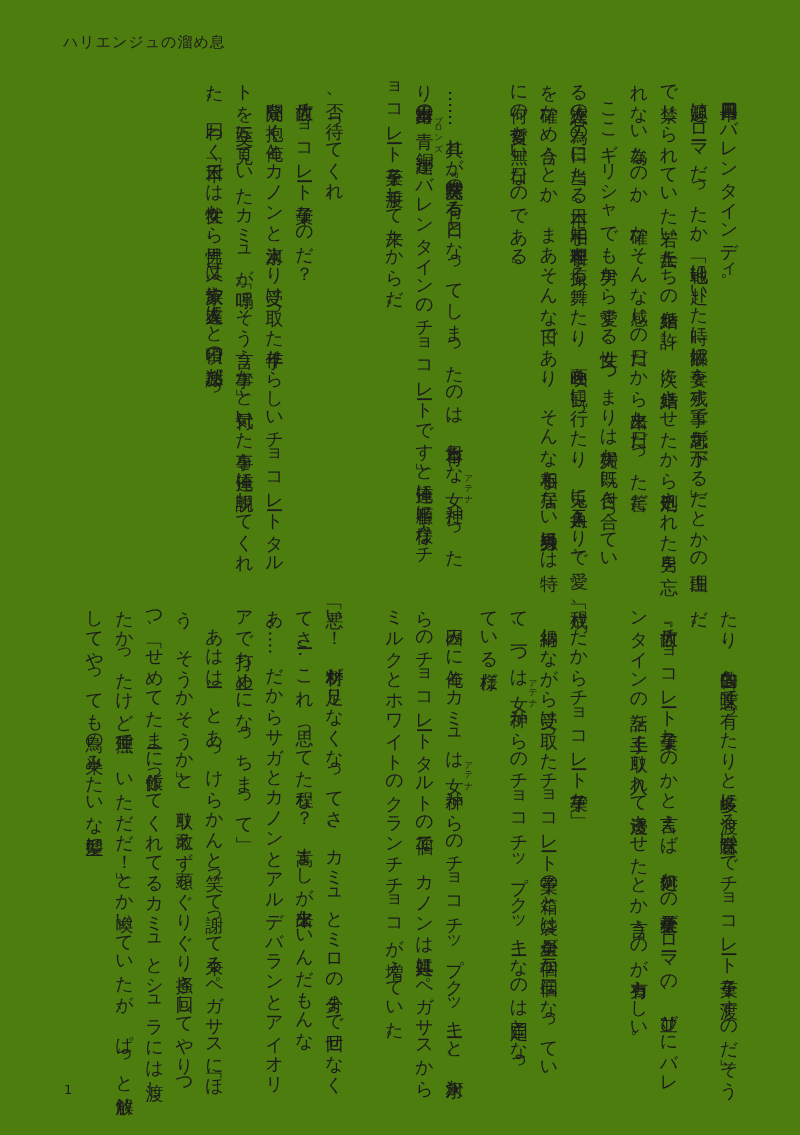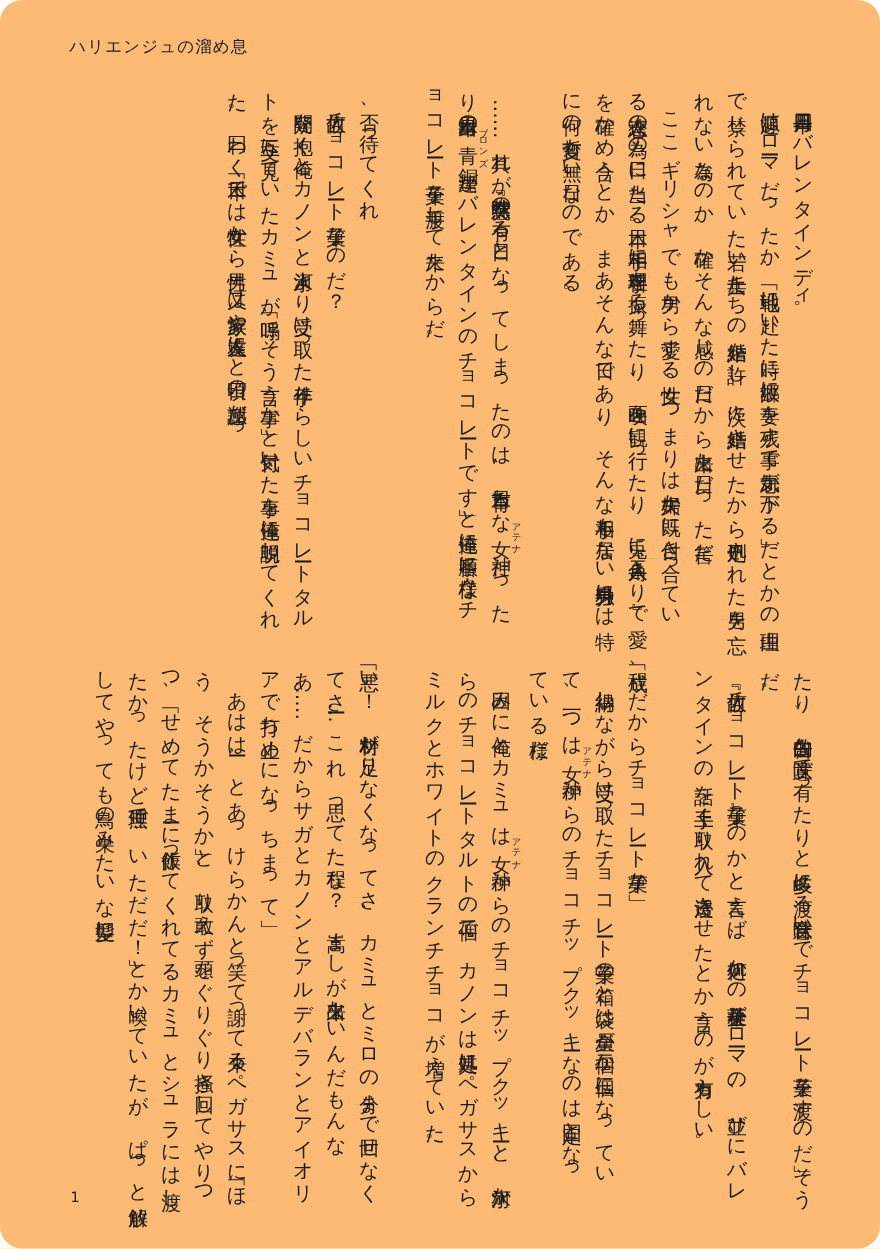--- a/index.html
+++ b/index.html
@@ -11,22 +11,21 @@
     position: relative;
     width: 800px;
     height: 1135px;
     overflow: hidden;
     font-family: "DejaVu Sans", sans-serif;
     color: #1c1c1c;
   }
   .sheet {
     position: absolute;
     inset: 0;
-    background: #fdba74;
-    border-radius: 20px;
+    background: #4d7c0f;
   }
   .story-title {
     position: absolute;
     left: 63px;
     top: 33px;
     margin: 0;
     font-size: 15px;
     font-weight: 400;
     letter-spacing: 1px;
     color: #1c1c1c;

